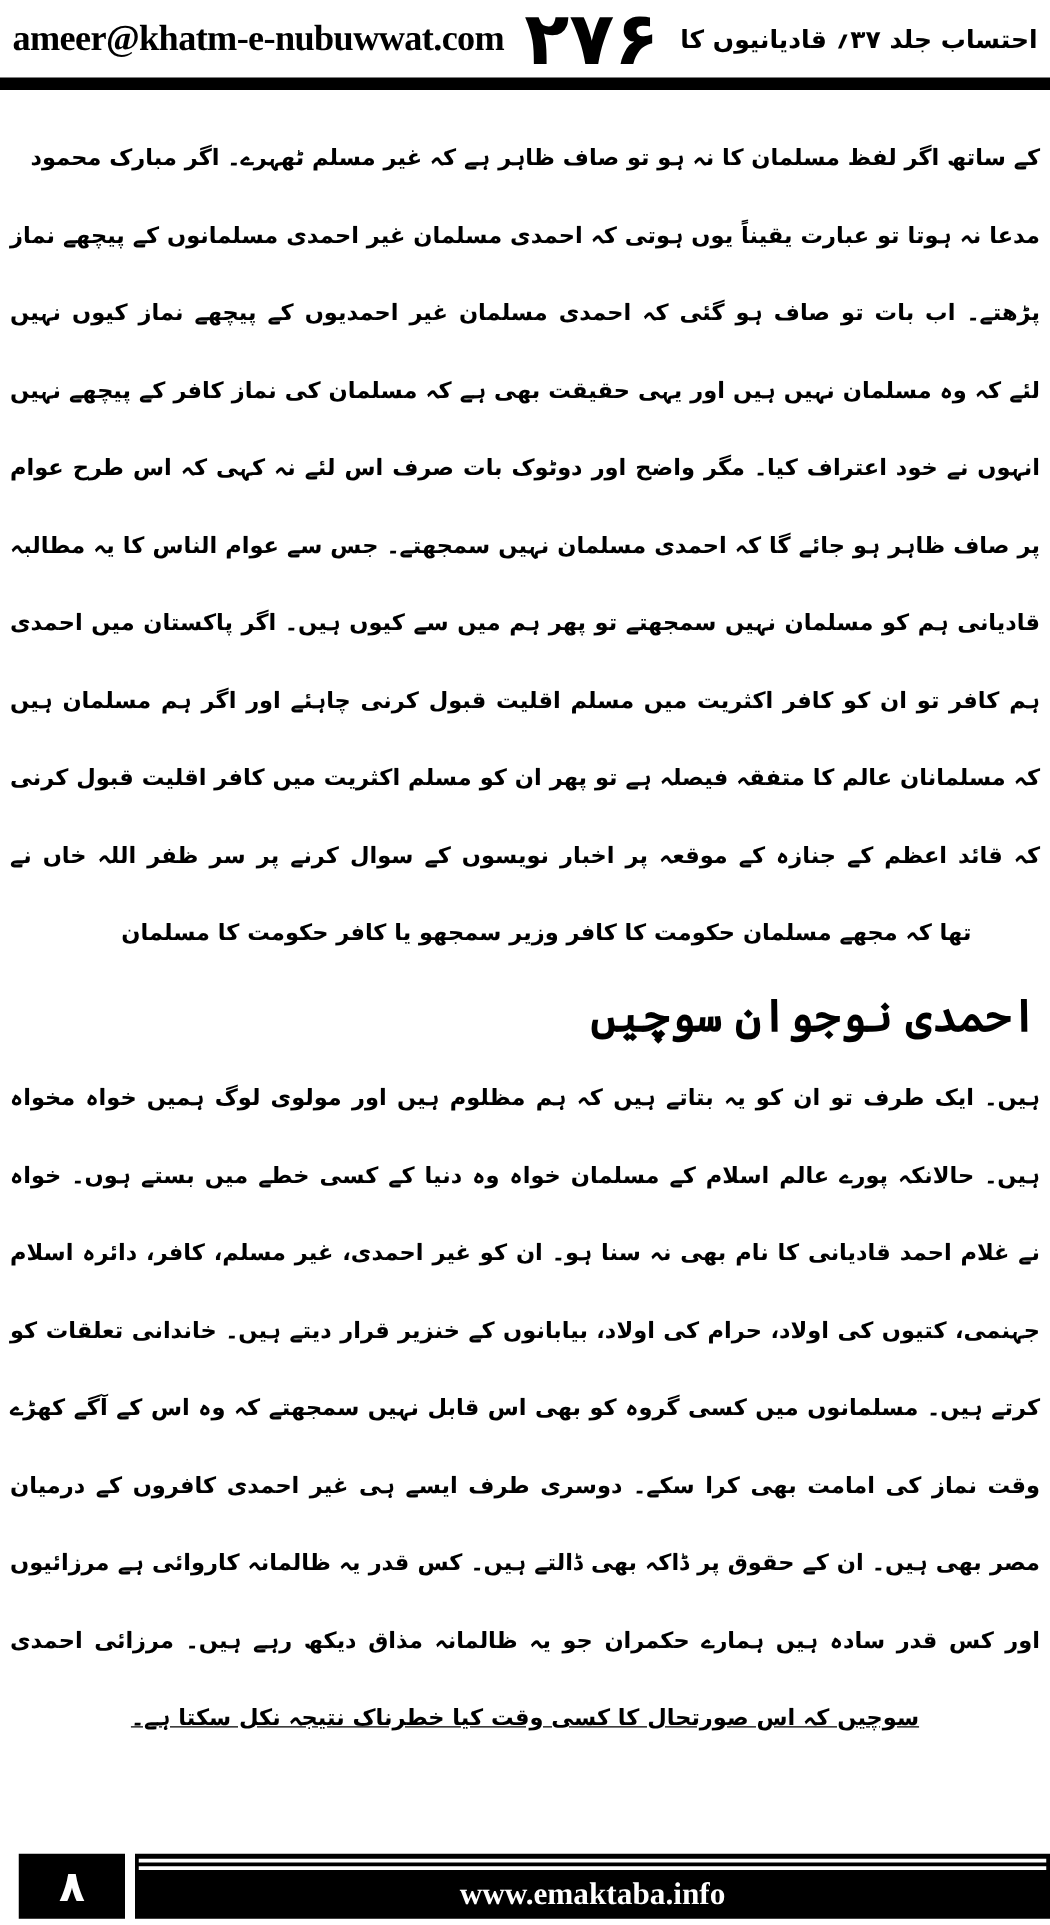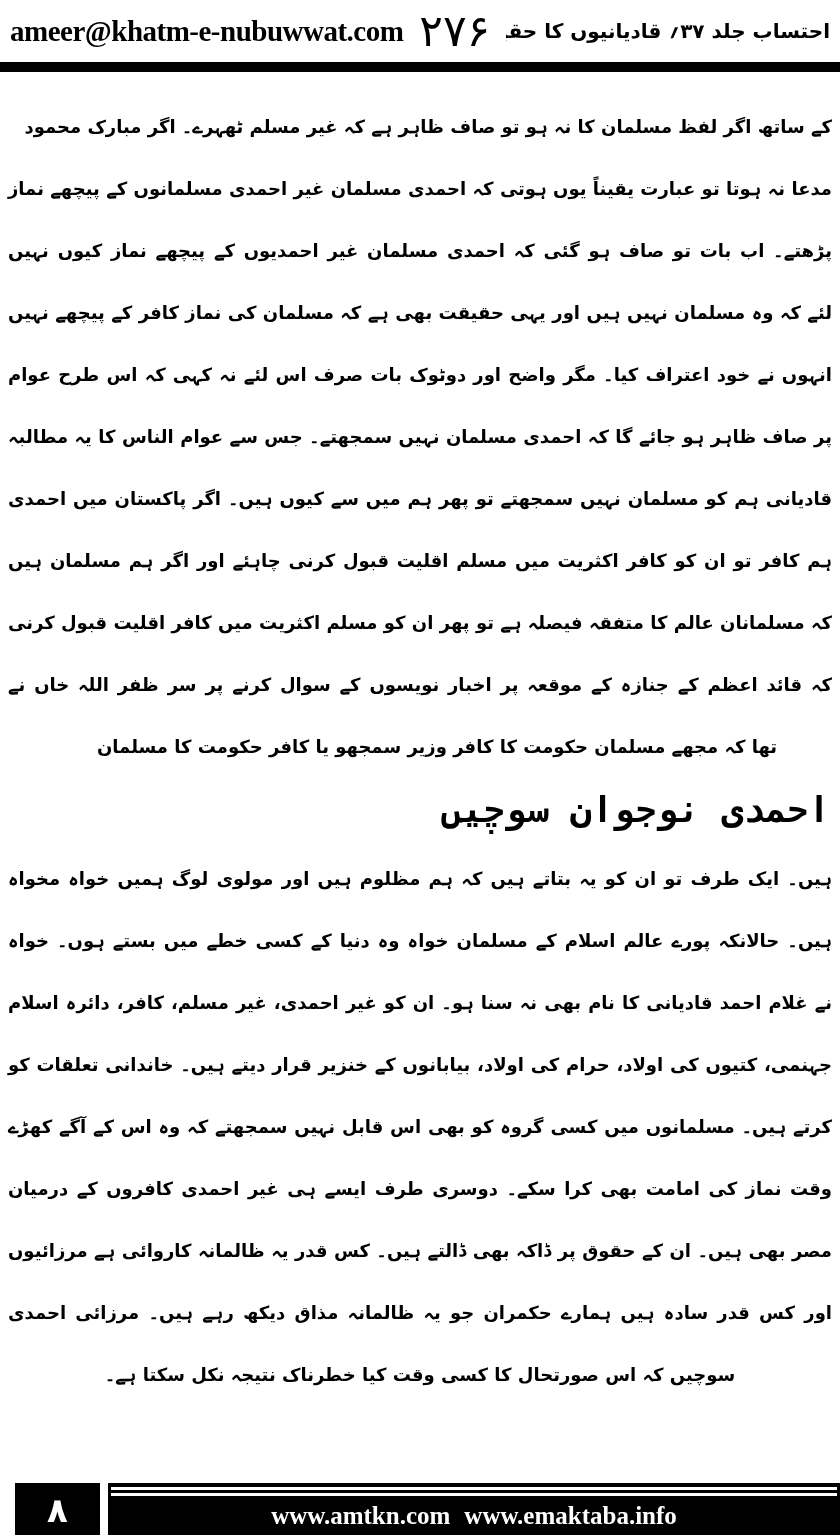--- a/index.html
+++ b/index.html
@@ -10,43 +10,43 @@
   
   .header {
     display:flex; align-items:center;
     height:62px; padding:0 10px; gap:16px;
   }
   .email {
     font-family:"Liberation Serif", serif; font-weight:bold;
     font-size:29px; letter-spacing:-0.5px; white-space:nowrap;
   }
   .pagenum {
-    font-family:"DejaVu Sans", sans-serif; font-weight:normal;
-    font-size:44px; line-height:62px; white-space:nowrap;
+    font-family:"DejaVu Sans", sans-serif; font-weight:bold;
+    font-size:59px; line-height:62px; white-space:nowrap;
   }
   .htitle {
     flex:1; direction:rtl; text-align:right; white-space:nowrap; overflow:hidden;
     font-family:"DejaVu Sans", sans-serif; font-weight:bold; font-size:20px;
   }
   .header-rule { height:10px; background:#000; width:840px; }
   
   .body-text { margin-top:24px; }
   .tline {
     height:62px; line-height:62px; padding:0 8px;
     direction:rtl; overflow:hidden;
     font-family:"DejaVu Sans", sans-serif; font-weight:bold; font-size:18px;
     text-align:justify; text-align-last:justify;
   }
-  .tline.center { text-align:center; text-align-last:center; }
+  .tline.center { text-align:center; text-align-last:center;text-decoration:underline; }
   .tline.endleft { text-align:left; text-align-last:left; padding-left:97px; }
   .tline.pstart { text-align:right; text-align-last:right; }
   .section-heading {
     height:70px; line-height:70px; padding:0 10px;
     direction:rtl; text-align:right;
-    font-family:Liberation Mono, monospace; font-weight:bold; font-size:36px;
+    font-family:Liberation Sans, sans-serif; font-weight:bold; font-size:36px;
   }
   
   .footer { position:absolute; left:0; bottom:5px; width:840px; height:52px; }
   .page-num-box {
     position:absolute; left:15px; top:0; width:85px; height:52px;
     background:#000; color:#fff; text-align:center; line-height:54px;
     font-family:"DejaVu Sans", sans-serif; font-weight:bold; font-size:34px;
   }
   .url-bar {
     position:absolute; left:108px; right:0; top:0; height:52px;
@@ -97,19 +97,18 @@
     <div class="tline">اور کس قدر سادہ ہیں ہمارے حکمران جو یہ ظالمانہ مذاق دیکھ رہے ہیں۔ مرزائی احمدی نوجوان</div>
     <div class="tline center">سوچیں کہ اس صورتحال کا کسی وقت کیا خطرناک نتیجہ نکل سکتا ہے۔</div>
   </div>
 
   <div class="footer">
     <div class="page-num-box">۸</div>
     <div class="url-bar">
       <div class="rl"></div>
       <div class="rl"></div>
       <div class="urls">
-        <span>www.amtkn.com</span>
         <span>www.emaktaba.info</span>
       </div>
     </div>
   </div>
 
 </div>
 
 </body></html>

